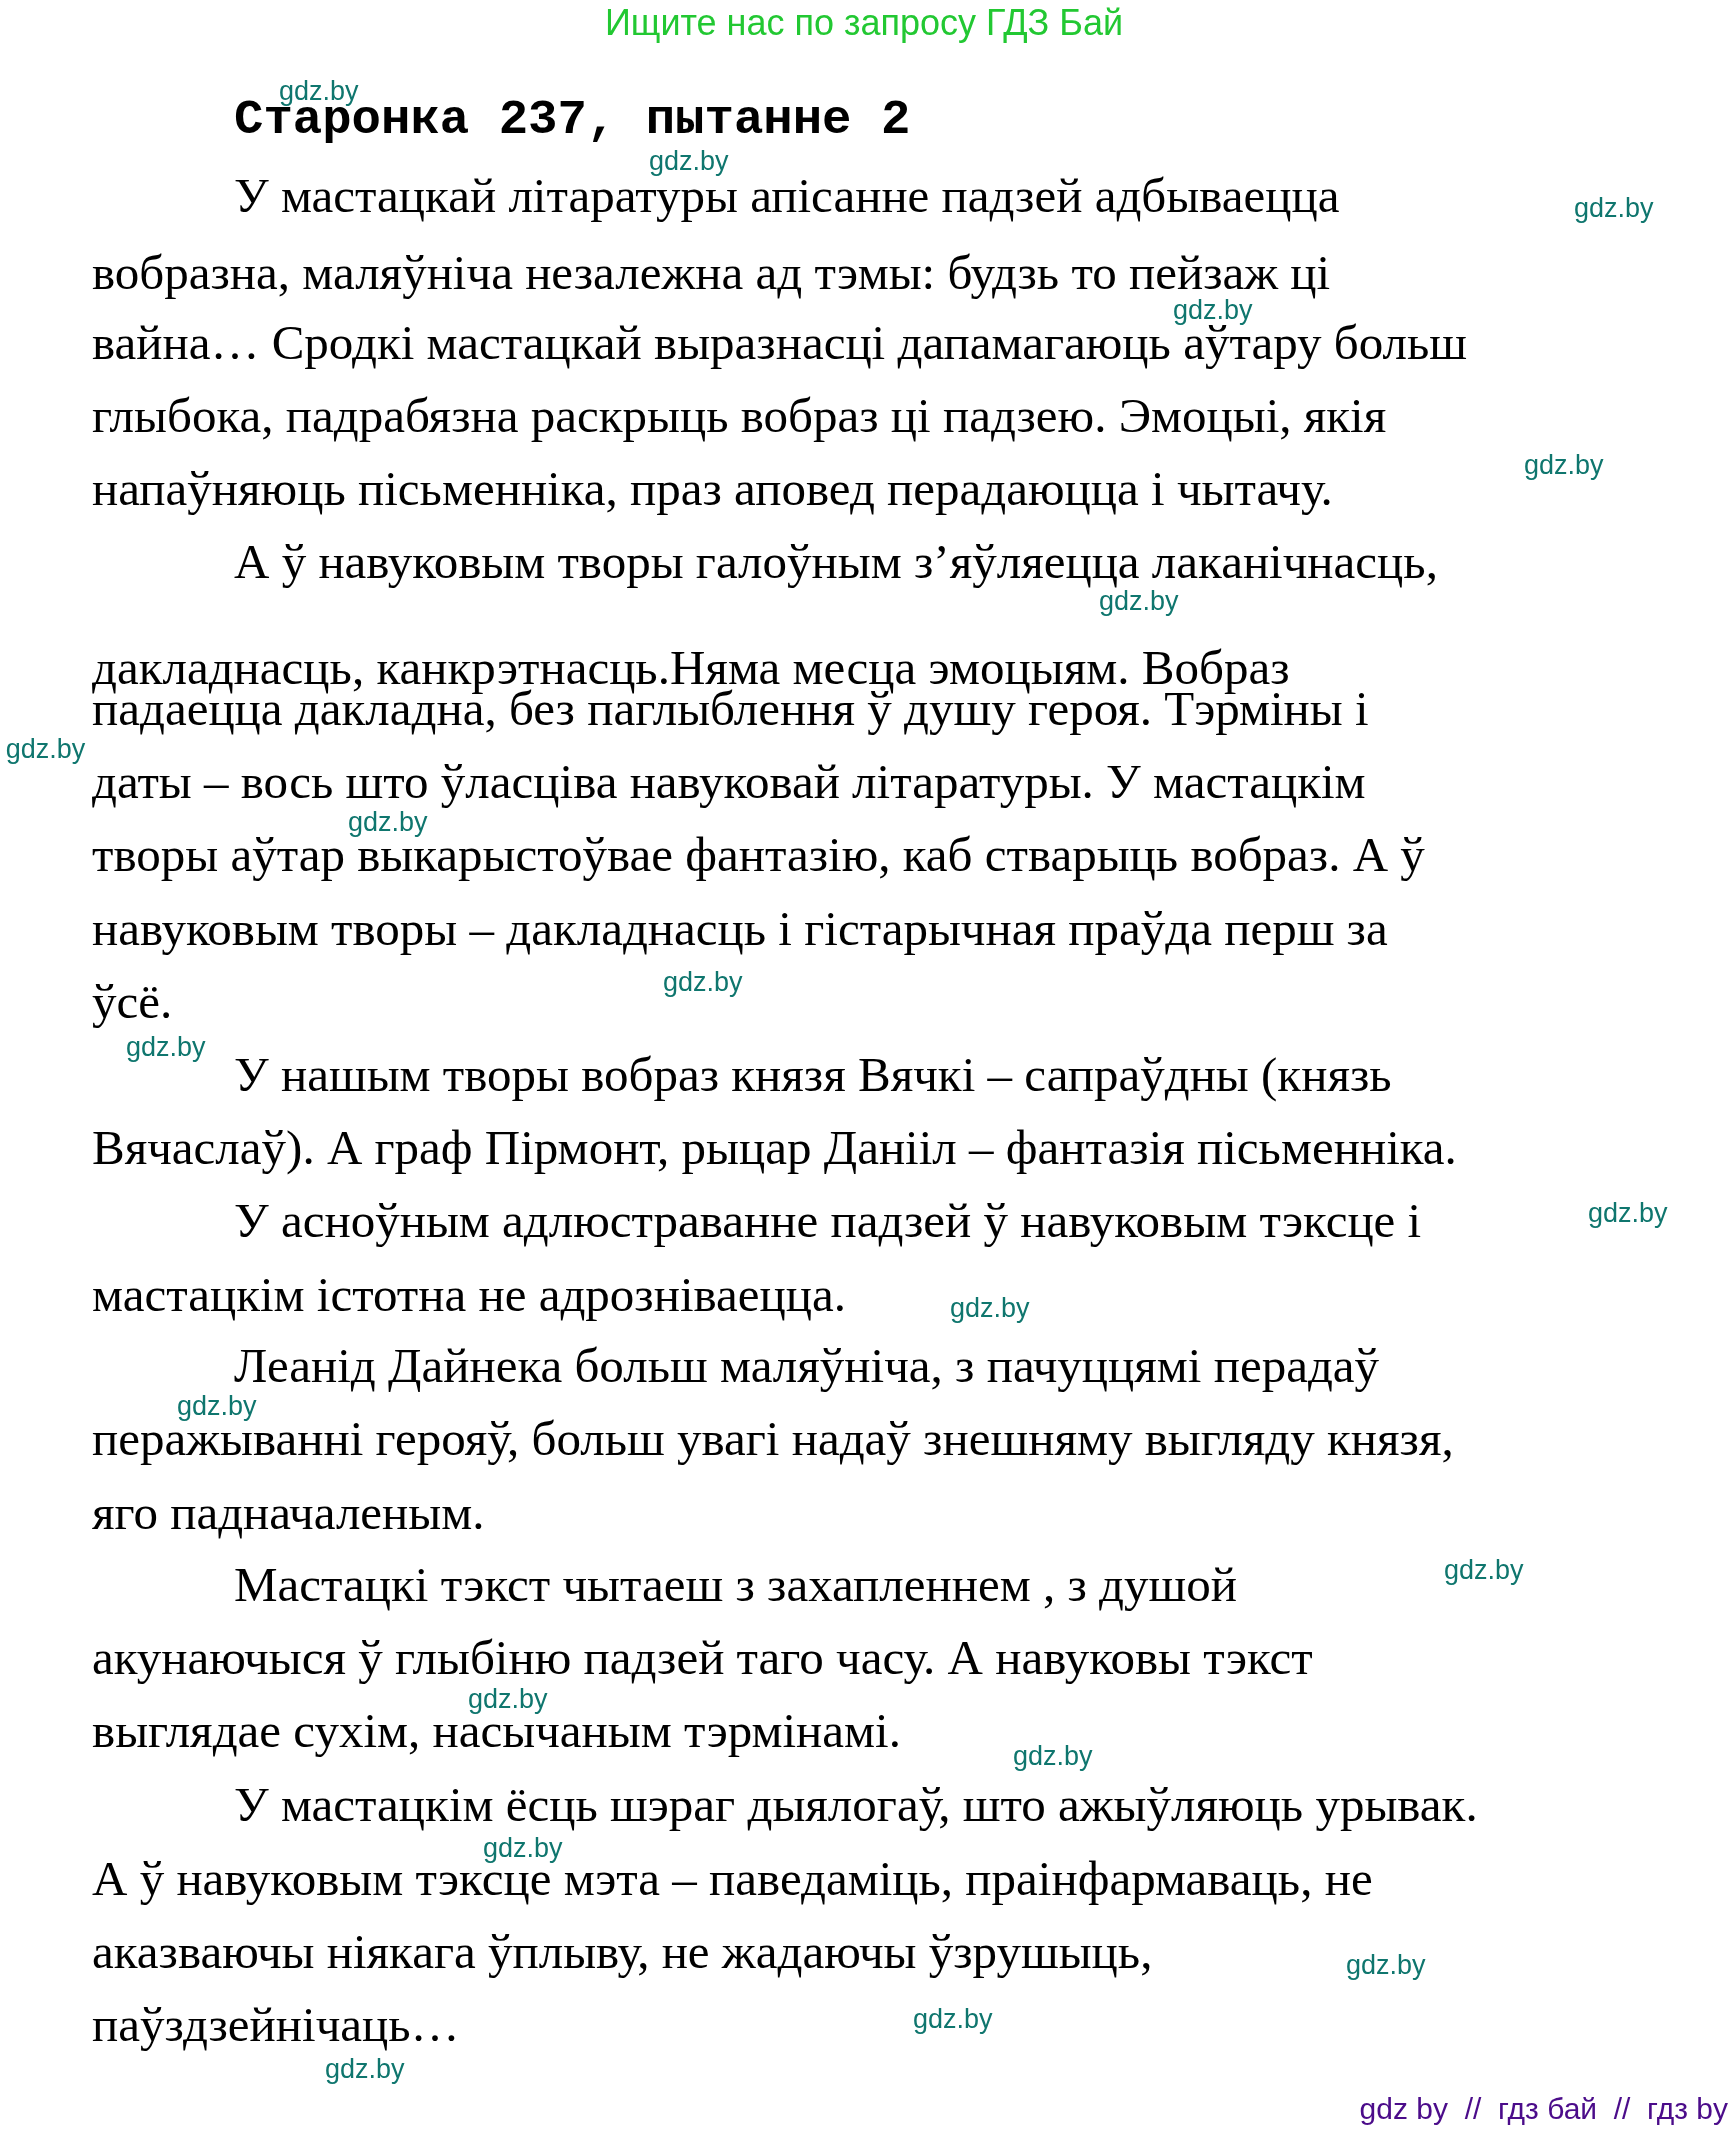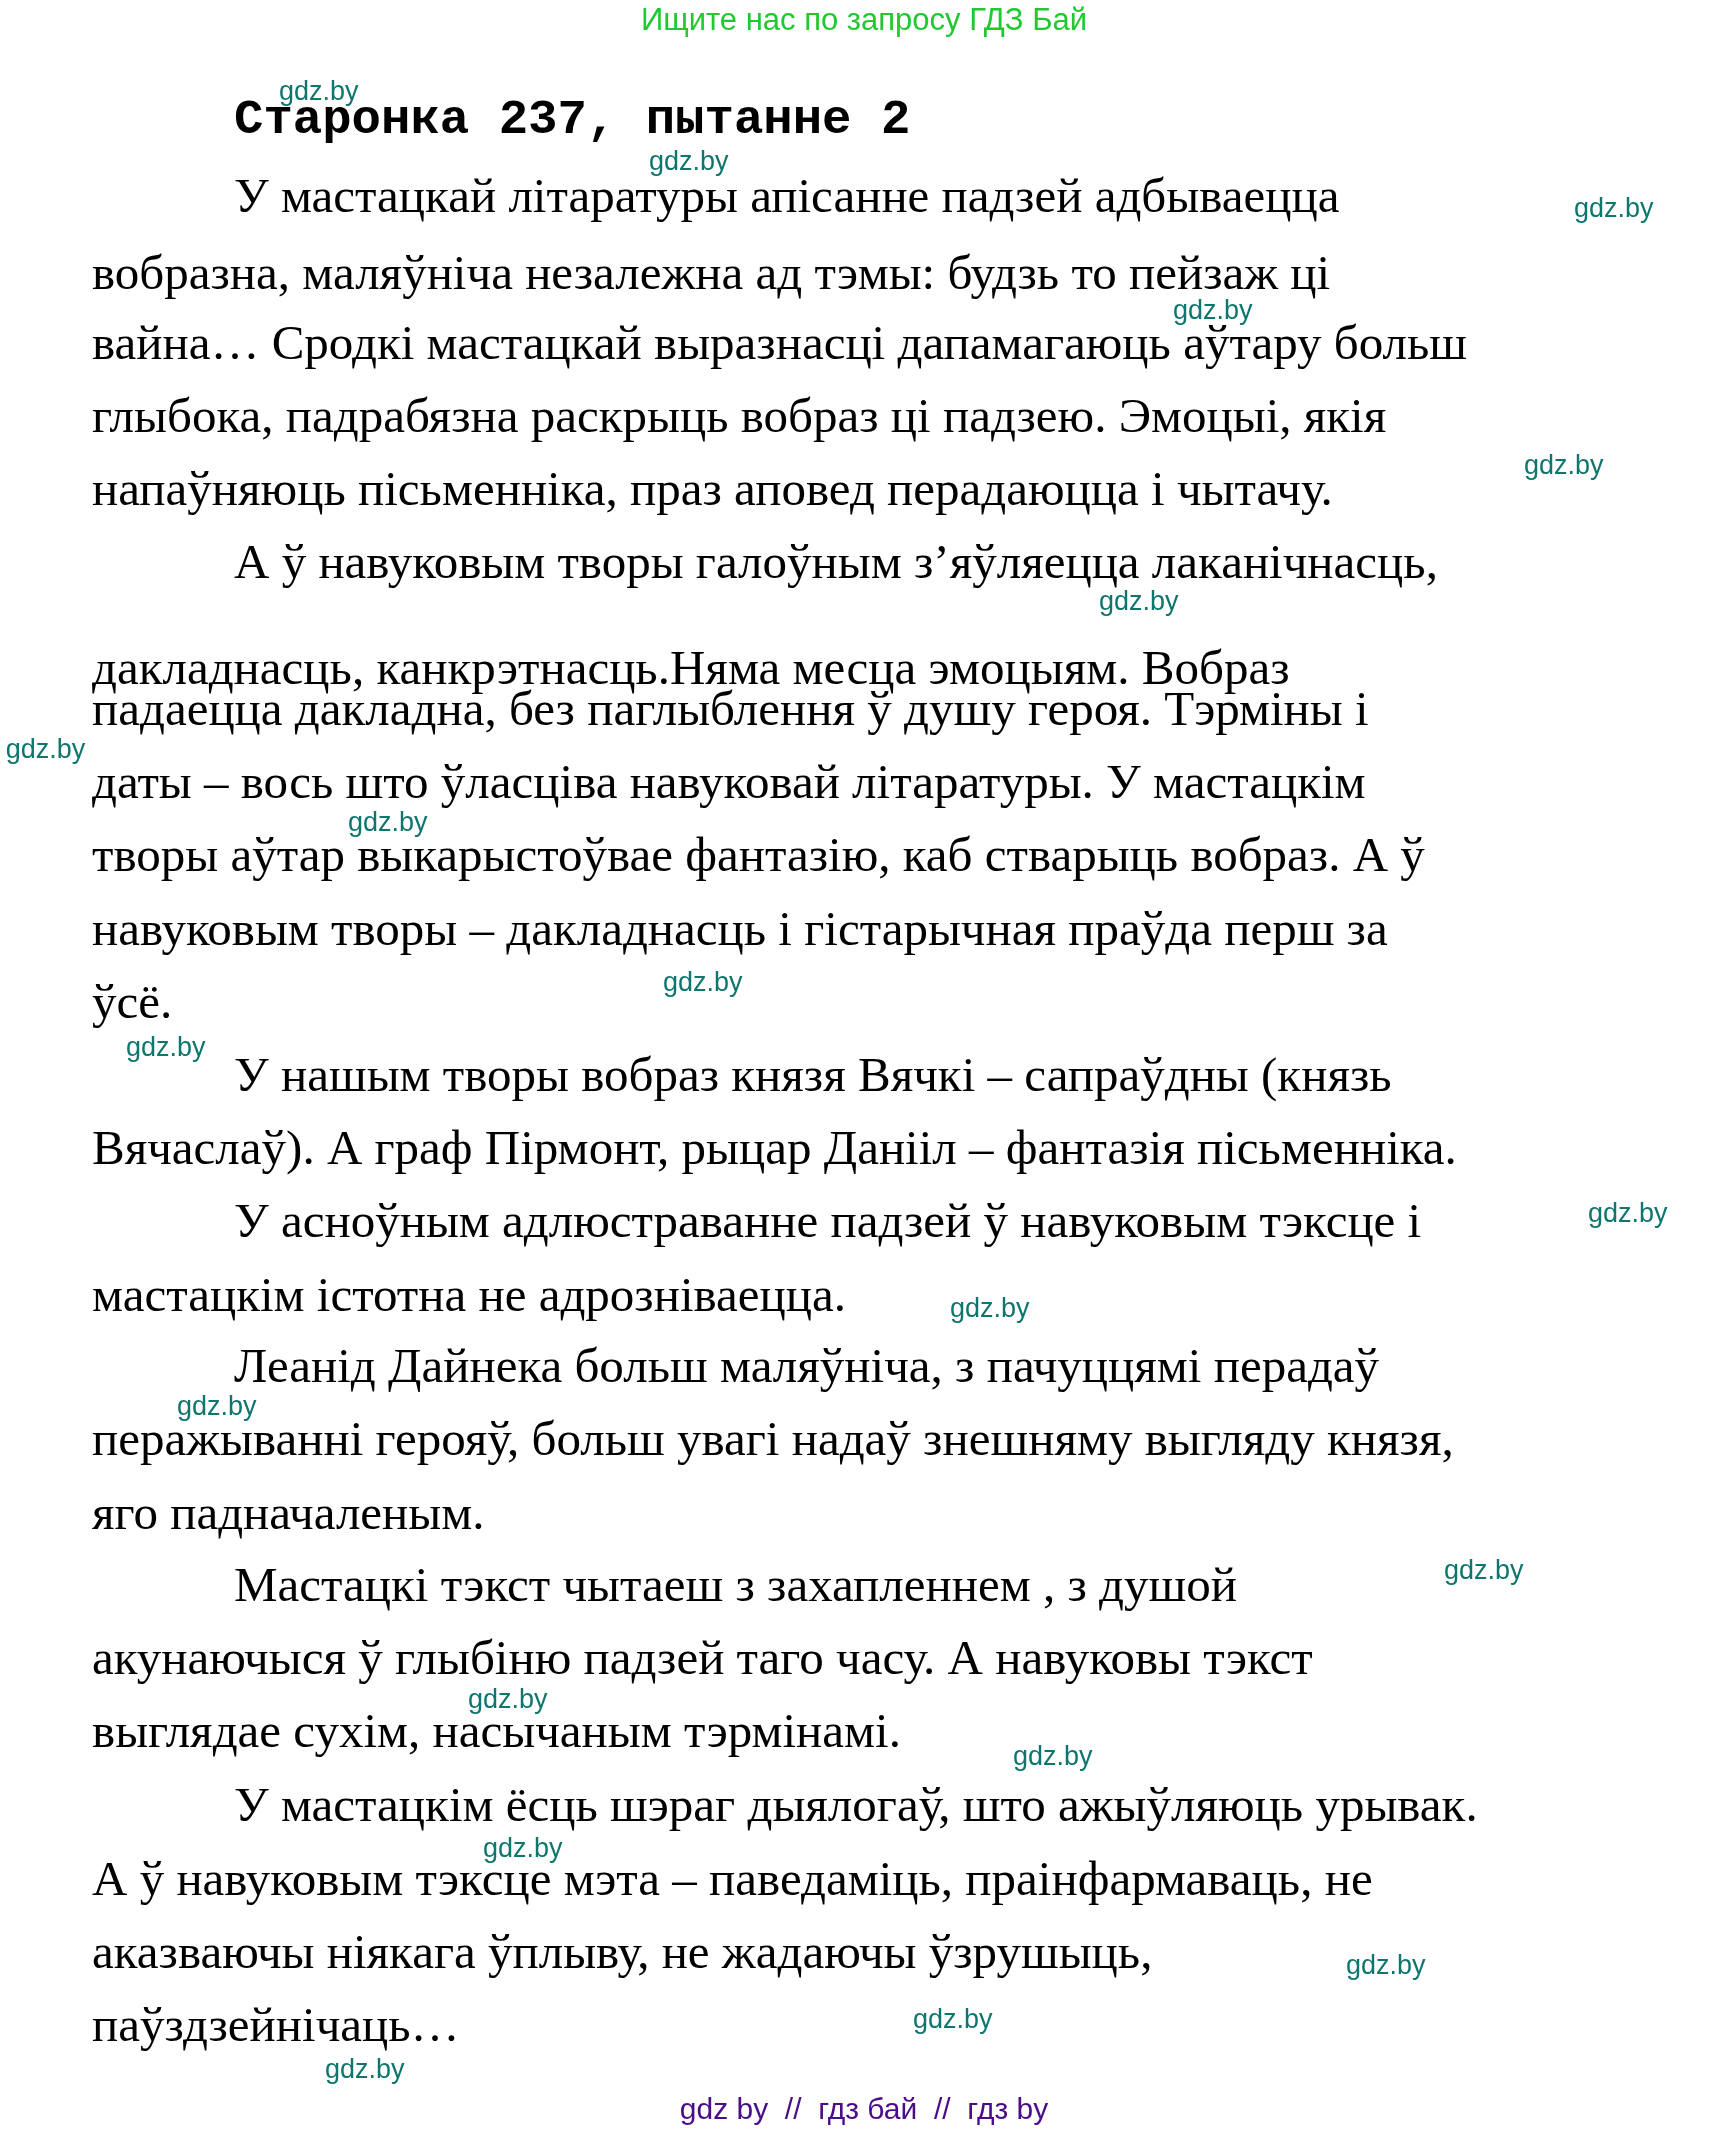--- a/index.html
+++ b/index.html
@@ -1,39 +1,39 @@
 <!DOCTYPE html>
 <html style="font-size:15px"><head>
 <meta charset="utf-8">
 <style>
   html, body { margin: 0; padding: 0; background: #ffffff; }
   body { width: 1728px; height: 2138px; position: relative; overflow: hidden; }
   .top-banner {
     position: absolute; left: 0; top: 1.9px; width: 1728px; text-align: center;
-    font-family: "Liberation Sans", "DejaVu Sans", sans-serif; font-size: 31px;
+    font-family: "Liberation Sans", "DejaVu Sans", sans-serif; font-size: 36px;
     color: #22c832; letter-spacing: 0px;
   }
   .title {
     position: absolute; left: 234px; top: 92px;
     font-family: Liberation Mono, monospace; font-weight: bold;
     font-size: 49px; color: #000; white-space: nowrap;
   }
   .line {
     position: absolute; left: 92px;
     font-family: "Liberation Serif", "DejaVu Serif", serif;
     font-size: 49px; color: #000; white-space: nowrap; line-height: 1;
   }
   .line.indent { left: 234px; }
   .wm {
     position: absolute;
     font-family: "Liberation Sans", "DejaVu Sans", sans-serif;
     font-size: 27px; color: #0f766e; white-space: nowrap; line-height: 1;
   }
   .footer {
-    position: absolute; left: 0; top: 2092px; width: 1728px; text-align: center;
+    position: absolute; left: 0; top: 2092px; width: 1728px; text-align: right;
     font-family: "Liberation Sans", "DejaVu Sans", sans-serif; font-size: 30px;
     color: #4b0c8a; white-space: pre;
   }
 </style>
 </head>
 <body>
 
 <div class="top-banner">Ищите нас по запросу ГДЗ Бай</div>
 
 <div class="title">Старонка 237, пытанне 2</div>

